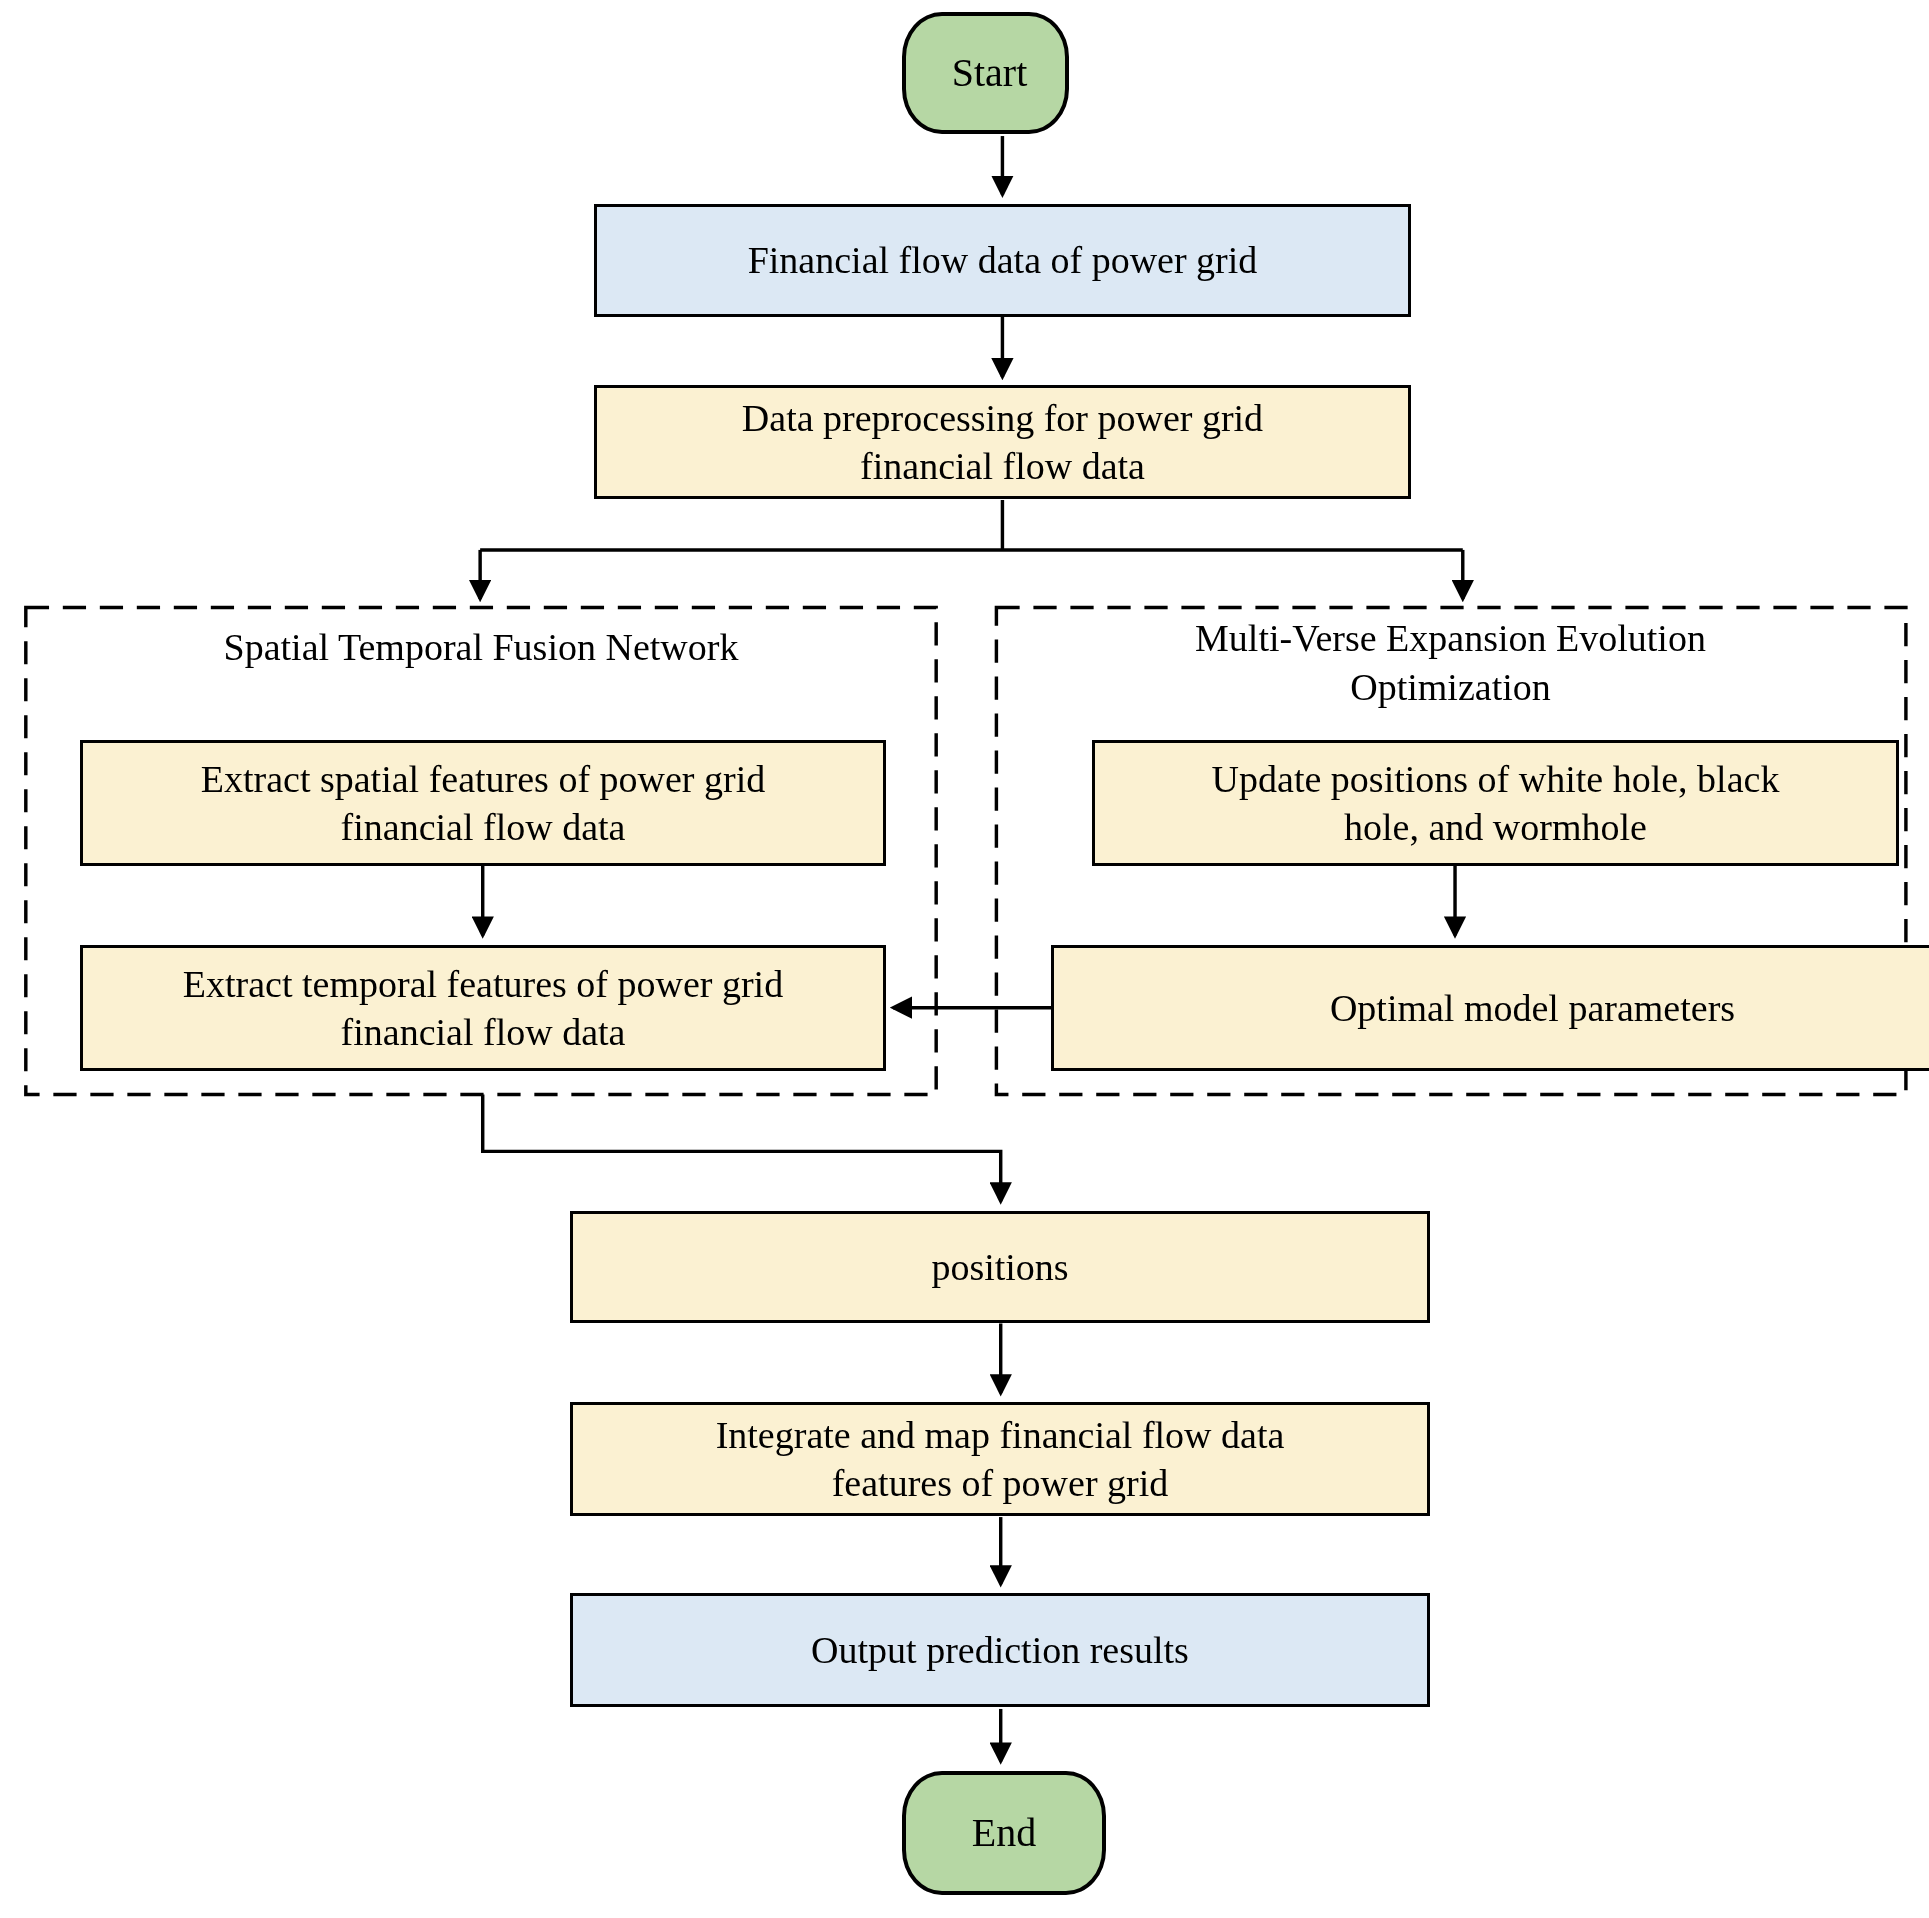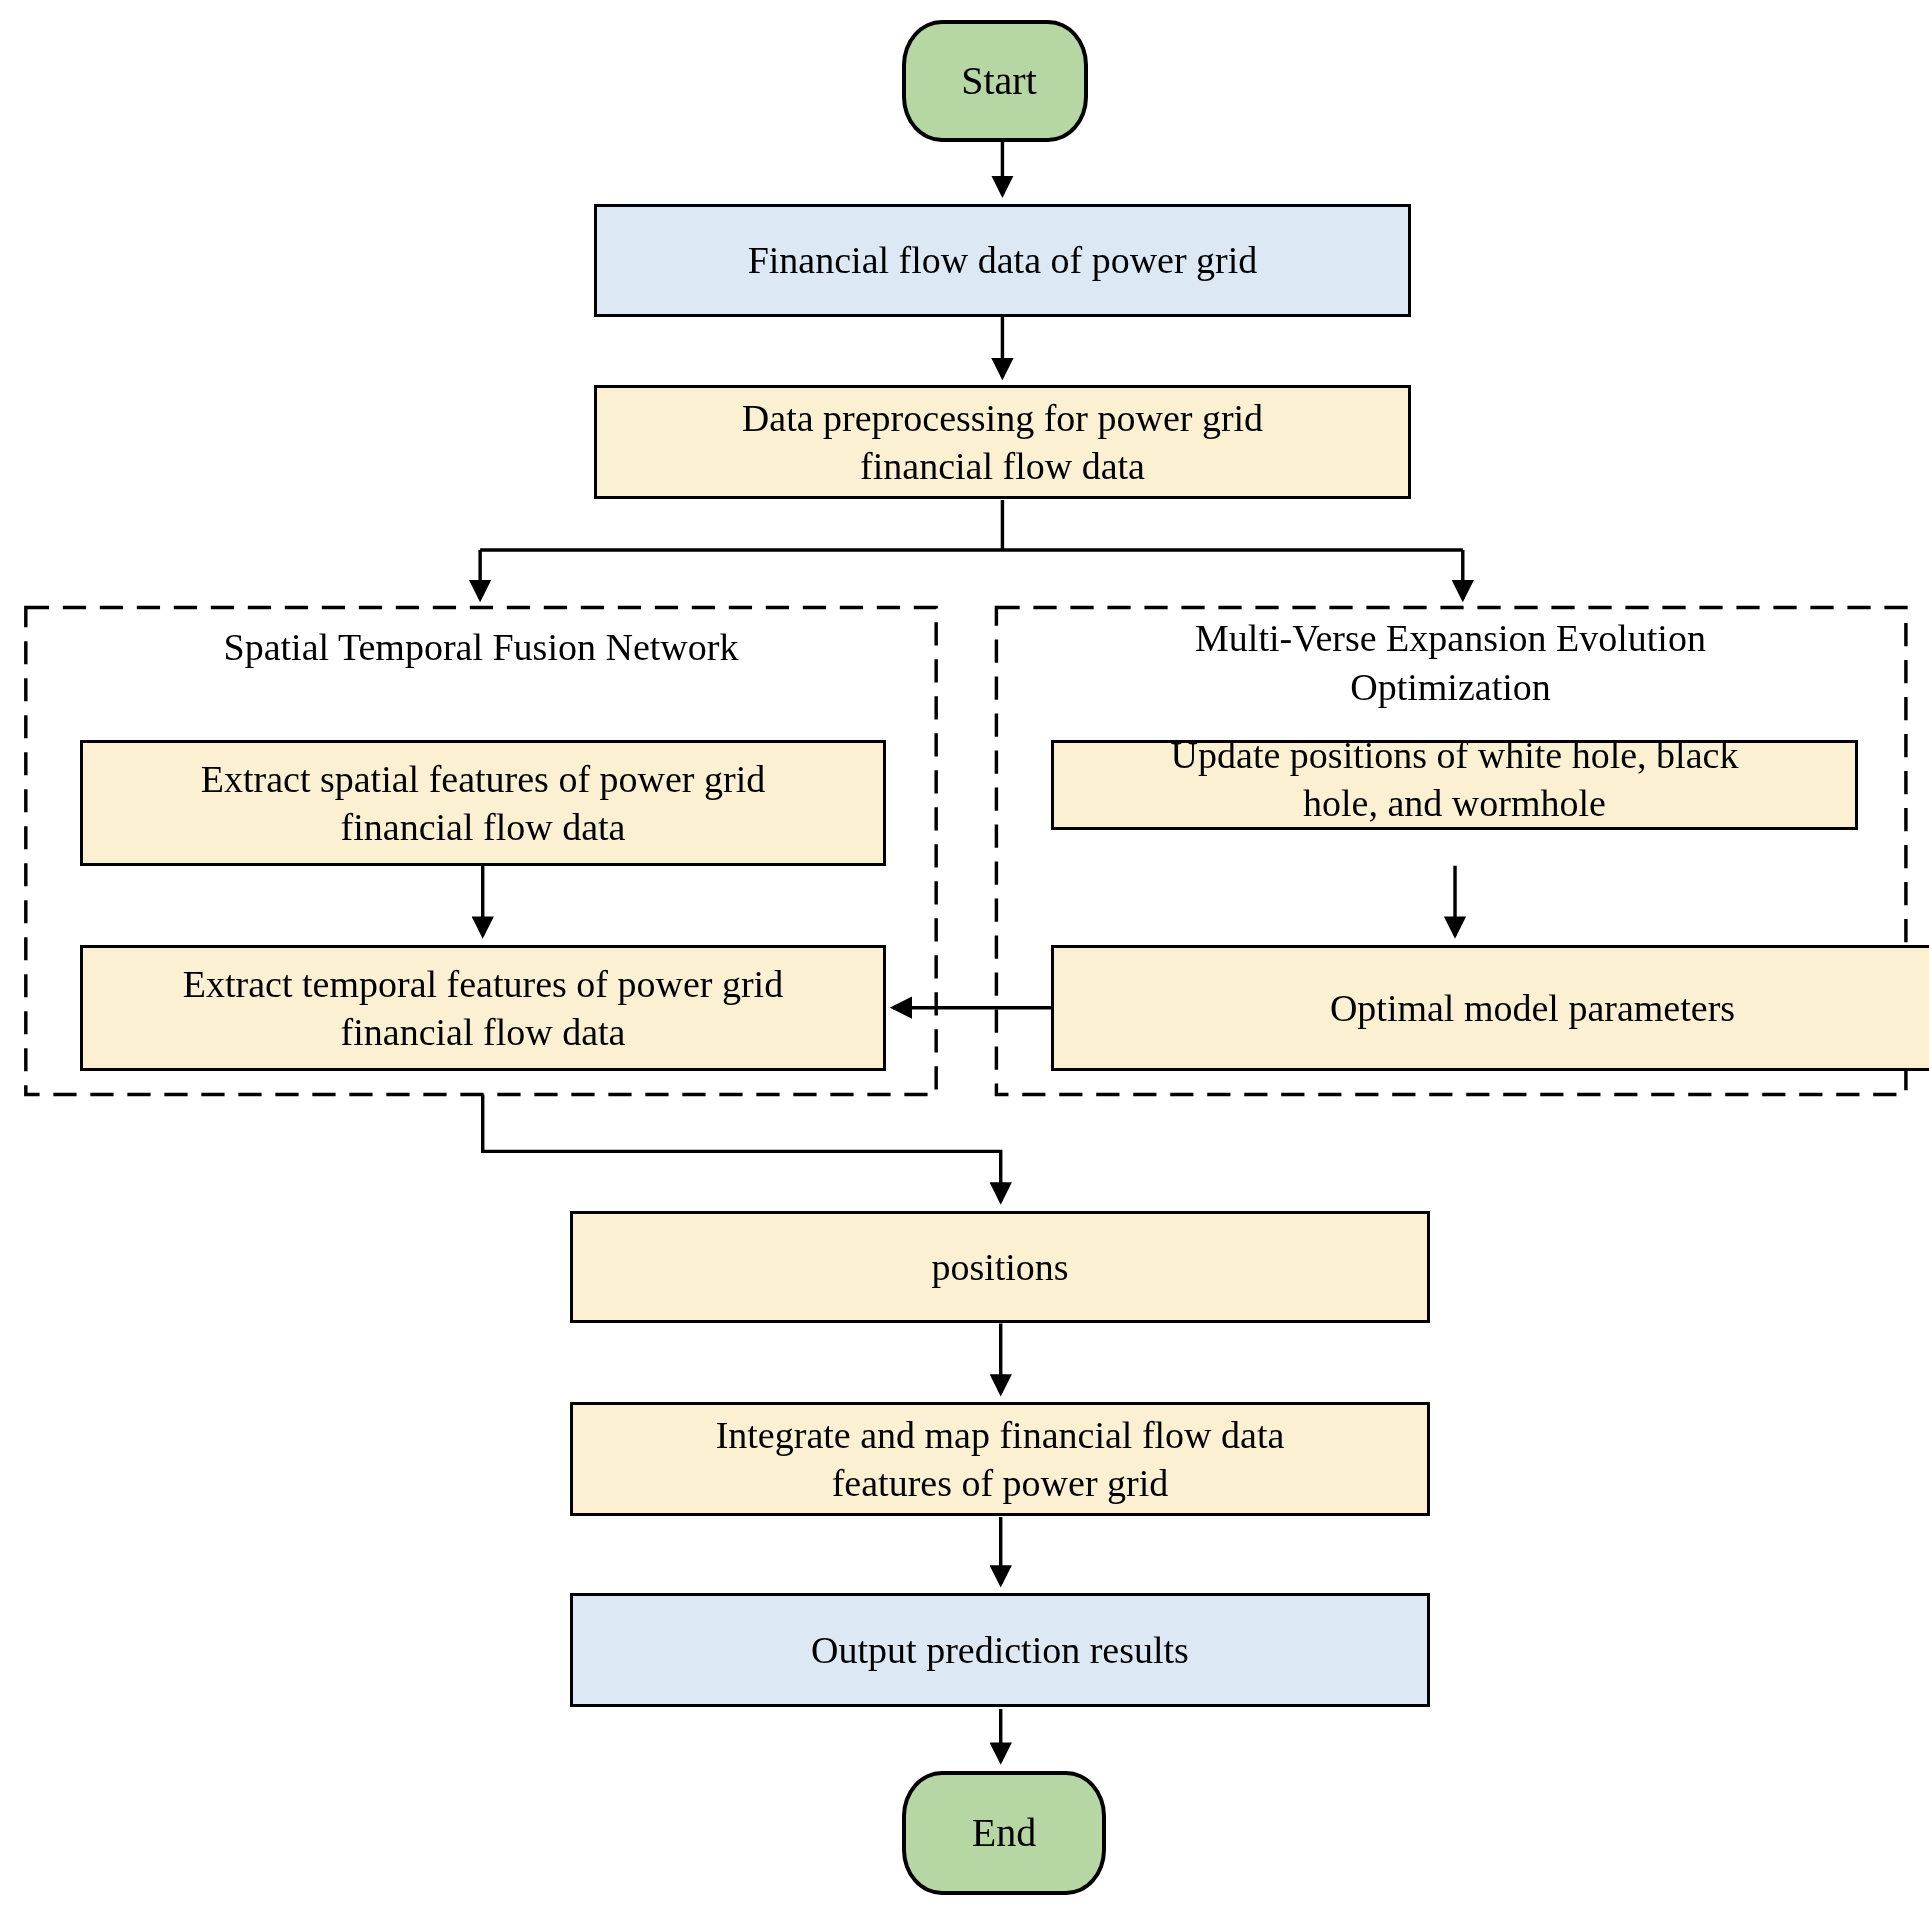--- a/index.html
+++ b/index.html
@@ -111,21 +111,21 @@
   </svg>
 
   <div class="group-title" style="left:26px; top:623px; width:910px;">
     <span class="line">Spatial Temporal Fusion Network</span>
   </div>
   <div class="group-title" style="left:996px; top:614px; width:909px;">
     <span class="line">Multi-Verse Expansion Evolution</span>
     <span class="line">Optimization</span>
   </div>
 
-  <div class="node terminal" style="left:902px; top:20px; width:186px; height:122px;padding-left:8px;">
+  <div class="node terminal" style="left:902px; top:12px; width:167px; height:122px;padding-left:8px;">
     <span class="line">Start</span>
   </div>
 
   <div class="node io" style="left:594px; top:204px; width:817px; height:113px;">
     <span class="line">Financial flow data of power grid</span>
   </div>
 
   <div class="node process" style="left:594px; top:385px; width:817px; height:114px;align-items:center;">
     <span class="line">Data preprocessing for power grid</span>
     <span class="line">financial flow data</span>
@@ -134,21 +134,21 @@
   <div class="node process" style="left:80px; top:740px; width:806px; height:126px;">
     <span class="line">Extract spatial features of power grid</span>
     <span class="line">financial flow data</span>
   </div>
 
   <div class="node process" style="left:80px; top:945px; width:806px; height:126px;">
     <span class="line">Extract temporal features of power grid</span>
     <span class="line">financial flow data</span>
   </div>
 
-  <div class="node process" style="left:1051px; top:740px; width:807px; height:90px;justify-content:flex-end;">
+  <div class="node process" style="left:1092px; top:740px; width:807px; height:126px;">
     <span class="line">Update positions of white hole, black</span>
     <span class="line">hole, and wormhole</span>
   </div>
 
   <div class="node process" style="left:1051px; top:945px; width:963px; height:126px;">
     <span class="line">Optimal model parameters</span>
   </div>
 
   <div class="node process" style="left:570px; top:1211px; width:860px; height:112px;">
     <span class="line">positions</span>

